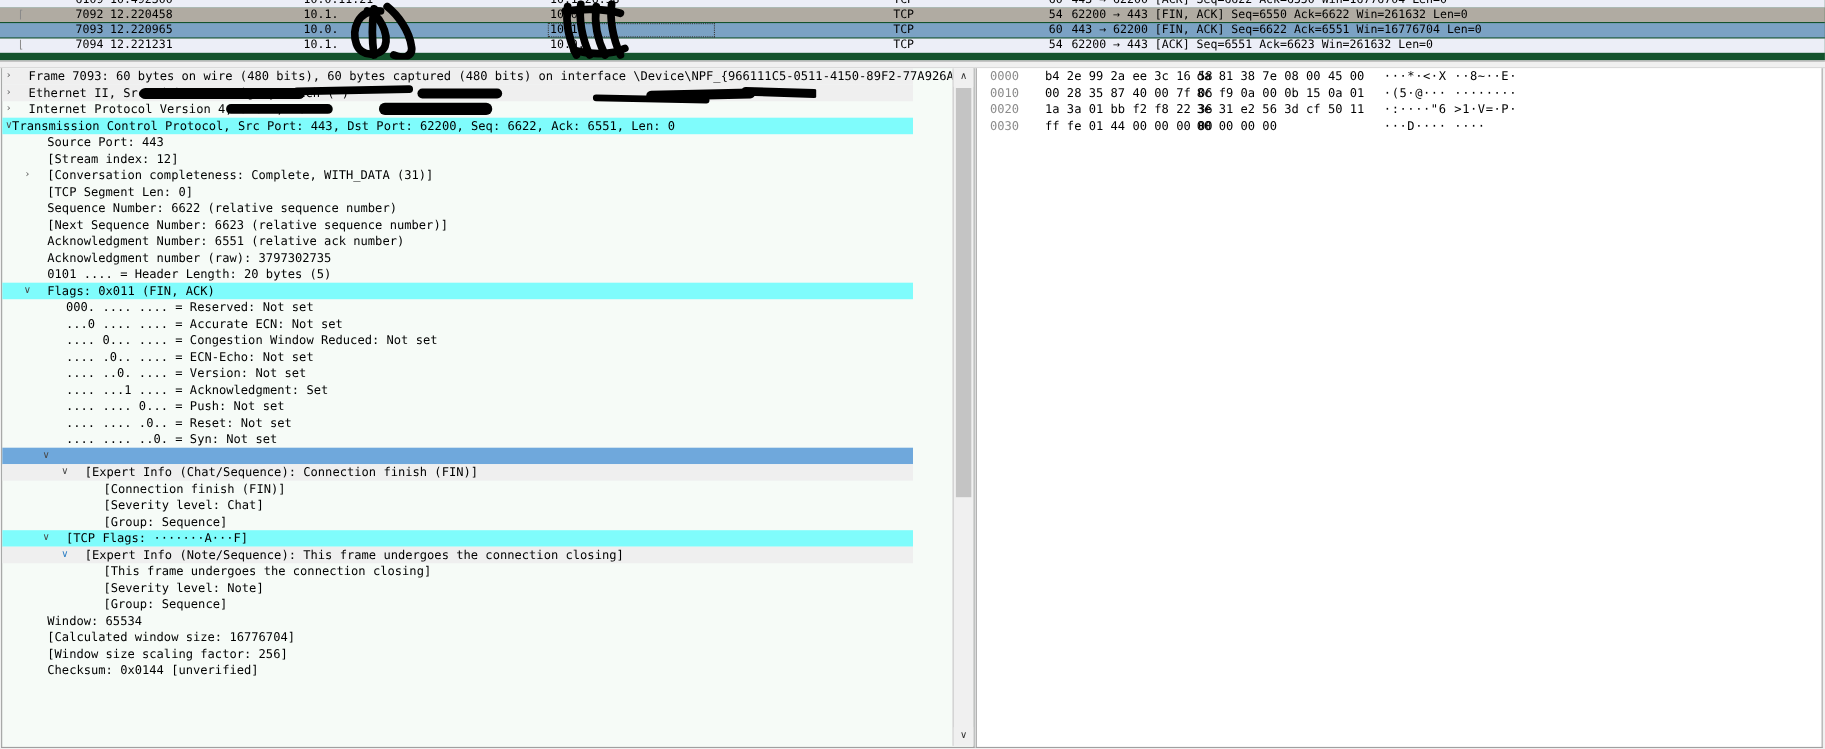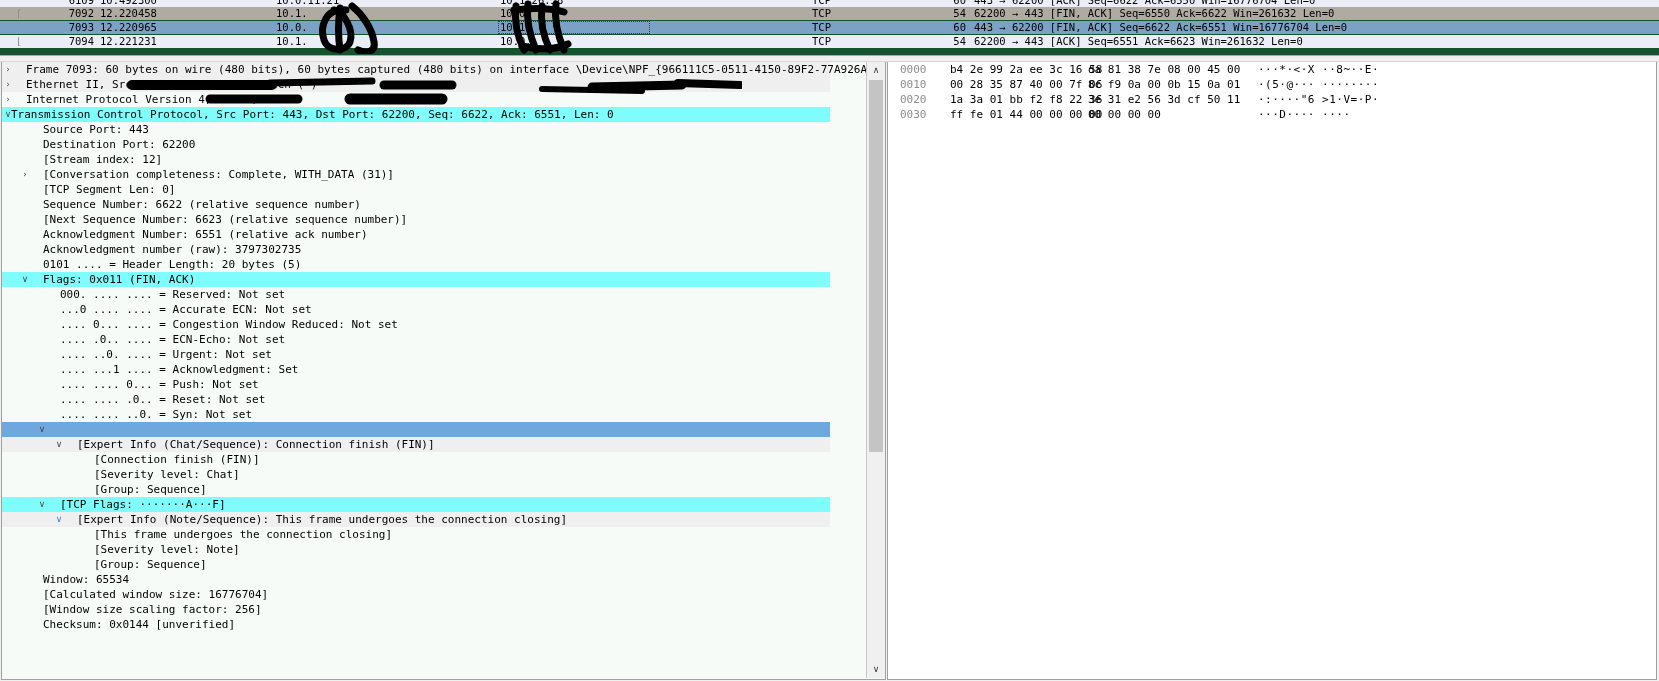--- a/index.html
+++ b/index.html
@@ -263,23 +263,20 @@
           </g>
         </svg>
         <div class="dt-row hl-cyan" style="width: 828px;">
           <span class="arrow" style="left: 0px;">∨</span>
           <span class="txt" style="left: 9px;">Transmission Control Protocol, Src Port: 443, Dst Port: 62200, Seq: 6622, Ack: 6551, Len: 0</span>
         </div>
         <div class="dt-row ">
           <span class="txt" style="left: 41px;">Source Port: 443</span>
         </div>
         <div class="dt-row ">
-          <span class="txt" style="left: 41px;">Destination Port: 62200</span>
-        </div>
-        <div class="dt-row ">
           <span class="txt" style="left: 41px;">[Stream index: 12]</span>
         </div>
         <div class="dt-row ">
           <span class="arrow" style="left: 17px;">›</span>
           <span class="txt" style="left: 41px;">[Conversation completeness: Complete, WITH_DATA (31)]</span>
         </div>
         <div class="dt-row ">
           <span class="txt" style="left: 41px; text-align: right;">[TCP Segment Len: 0]</span>
         </div>
         <div class="dt-row ">
@@ -307,21 +304,21 @@
         <div class="dt-row ">
           <span class="txt" style="left: 58px;">...0 .... .... = Accurate ECN: Not set</span>
         </div>
         <div class="dt-row ">
           <span class="txt" style="left: 58px;">.... 0... .... = Congestion Window Reduced: Not set</span>
         </div>
         <div class="dt-row ">
           <span class="txt" style="left: 58px;">.... .0.. .... = ECN-Echo: Not set</span>
         </div>
         <div class="dt-row ">
-          <span class="txt" style="left: 58px;">.... ..0. .... = Urgent: Not set</span>
+          <span class="txt" style="left: 58px;">.... ..0. .... = Version: Not set</span>
         </div>
         <div class="dt-row ">
           <span class="txt" style="left: 58px;">.... ...1 .... = Acknowledgment: Set</span>
         </div>
         <div class="dt-row ">
           <span class="txt" style="left: 58px;">.... .... 0... = Push: Not set</span>
         </div>
         <div class="dt-row ">
           <span class="txt" style="left: 58px;">.... .... .0.. = Reset: Not set</span>
         </div>

